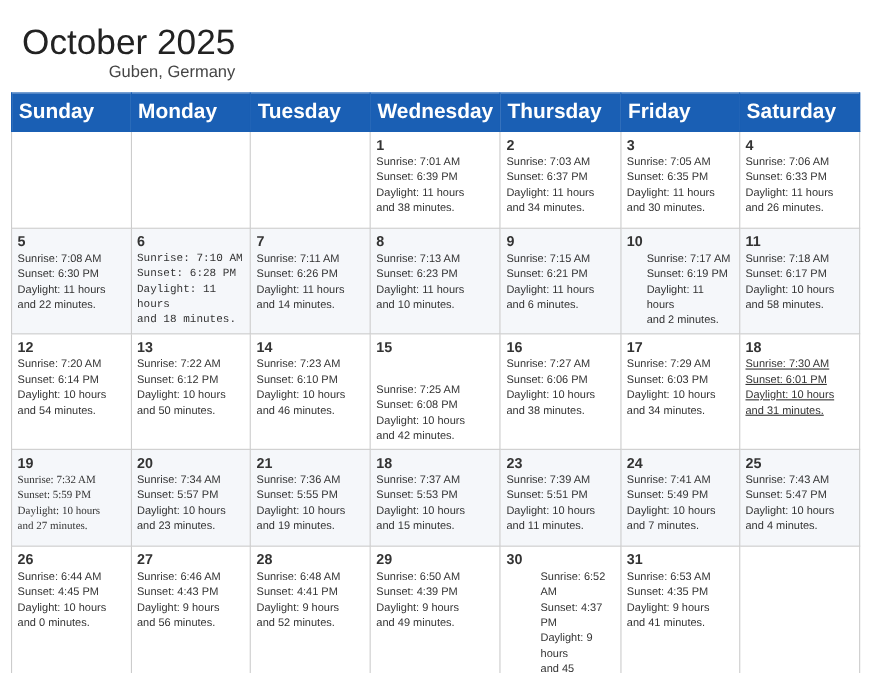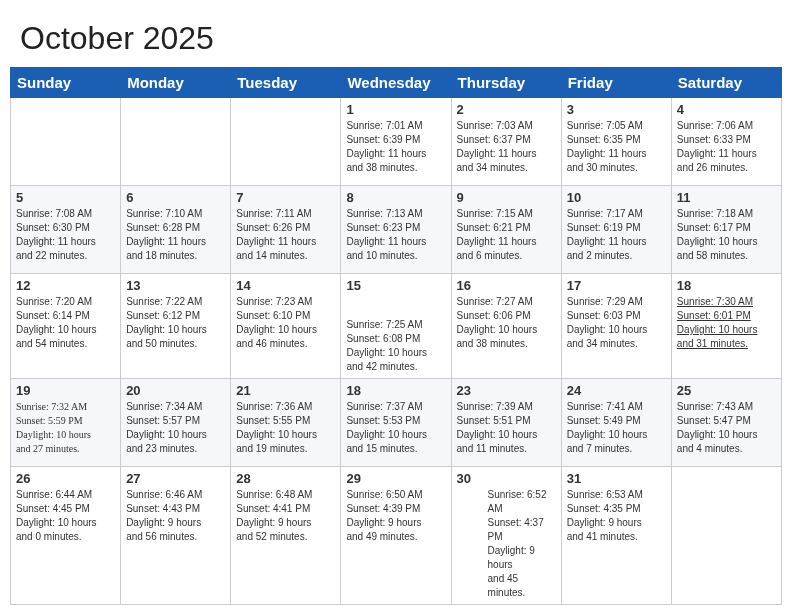--- a/index.html
+++ b/index.html
@@ -47,21 +47,21 @@
     .calendar {
       width: 100%;
       border-collapse: collapse;
       margin-top: 5px;
     }
     .calendar th {
       background-color: #1a5fb4;
       color: white;
       text-align: left;
       padding: 6px 6px;
-      font-size: 15px;
+      font-size: 19px;
       font-weight: bold;
       border: 1px solid #1a5fb4;
     }
     .calendar td {
       vertical-align: top;
       border: 1px solid #ccc;
       padding: 4px 5px;
       width: calc(100% / 7);
       font-size: 10.5px;
       color: #333;
@@ -85,20 +85,21 @@
     .empty-cell {
       background: #f9f9f9;
     }
   </style>
 </head>
 <body>
 
 <div class="header">
   <div class="title-block">
     <div class="month-title">October 2025</div>
+    <div class="location-title">Guben, Germany</div>
   </div>
 </div>
 
 <table class="calendar">
   <thead>
     <tr>
     <th>Sunday</th>
         <th>Monday</th>
         <th>Tuesday</th>
         <th>Wednesday</th>
@@ -144,21 +145,21 @@
       <tr>
         <td>
           <span class="day-number">5</span>
           <div class="day-info" style="white-space: pre-line;">Sunrise: 7:08 AM
 Sunset: 6:30 PM
 Daylight: 11 hours
 and 22 minutes.</div>
         </td>
         <td>
           <span class="day-number">6</span>
-          <div class="day-info" style="white-space: pre-line;">Sunrise: 7:10 AM
+          <div class="day-info" style="white-space: pre-line; font-family: Liberation Mono, monospace;">Sunrise: 7:10 AM
 Sunset: 6:28 PM
 Daylight: 11 hours
 and 18 minutes.</div>
         </td>
         <td>
           <span class="day-number">7</span>
           <div class="day-info" style="white-space: pre-line;">Sunrise: 7:11 AM
 Sunset: 6:26 PM
 Daylight: 11 hours
 and 14 minutes.</div>
@@ -172,21 +173,21 @@
         </td>
         <td>
           <span class="day-number">9</span>
           <div class="day-info" style="white-space: pre-line;">Sunrise: 7:15 AM
 Sunset: 6:21 PM
 Daylight: 11 hours
 and 6 minutes.</div>
         </td>
         <td>
           <span class="day-number">10</span>
-          <div class="day-info" style="white-space: pre-line;">Sunrise: 7:17 AM
+          <div class="day-info" style="white-space: pre-line; margin-left: 18px;">Sunrise: 7:17 AM
 Sunset: 6:19 PM
 Daylight: 11 hours
 and 2 minutes.</div>
         </td>
         <td>
           <span class="day-number">11</span>
           <div class="day-info" style="white-space: pre-line;">Sunrise: 7:18 AM
 Sunset: 6:17 PM
 Daylight: 10 hours
 and 58 minutes.</div>

